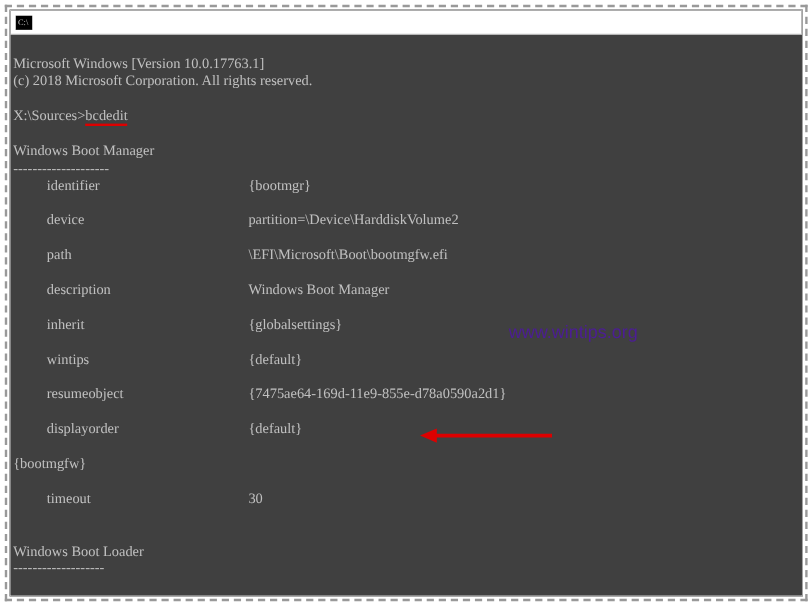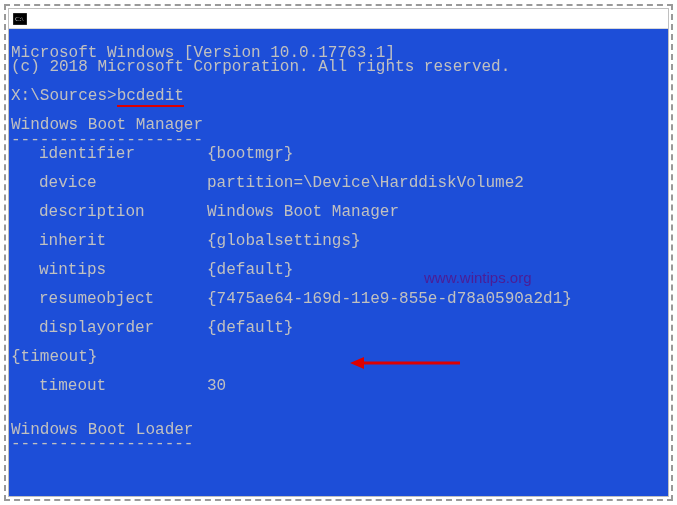--- a/index.html
+++ b/index.html
@@ -37,26 +37,26 @@
       font-family: 'Segoe UI', Tahoma, sans-serif;
       font-size: 11px;
       padding: 0 4px;
       border-bottom: 1px solid #d8d8d8;
     }
     .titlebar .icon {
       margin-right: 6px;
       display: inline-flex;
     }
     .terminal {
-      background: #1d4ed8;
+      background: #404040;
       color: #c0c0c0;
       flex: 1;
       padding: 2px 0 2px 2px;
-      font-family: Liberation Mono, monospace;
-      font-size: 16px;
+      font-family: Liberation Serif, serif;
+      font-size: 12px;
       line-height: 14.5px;
       overflow: hidden;
       white-space: pre;
     }
     .row { display: flex; }
     .key { display: inline-block; width: 168px; margin-left: 28px; }
     .val { display: inline-block; }
     .underline-red {
       border-bottom: 2px solid #d00;
       padding-bottom: 0px;
@@ -94,26 +94,27 @@
     <div class="terminal">
 <span>Microsoft Windows [Version 10.0.17763.1]</span>
 <span>(c) 2018 Microsoft Corporation. All rights reserved.</span>
 
 <span><span>X:\Sources&gt;</span><span class="underline-red">bcdedit</span></span>
 
 <span>Windows Boot Manager</span>
 <span>--------------------</span>
 <span class="row"><span class="key">identifier</span><span class="val">{bootmgr}</span></span>
 <span class="row"><span class="key">device</span><span class="val">partition=\Device\HarddiskVolume2</span></span>
+<span class="row"><span class="key">path</span><span class="val">\EFI\Microsoft\Boot\bootmgfw.efi</span></span>
 <span class="row"><span class="key">description</span><span class="val">Windows Boot Manager</span></span>
 <span class="row"><span class="key">inherit</span><span class="val">{globalsettings}</span></span>
 <span class="row"><span class="key">wintips</span><span class="val">{default}</span></span>
 <span class="row"><span class="key">resumeobject</span><span class="val">{7475ae64-169d-11e9-855e-d78a0590a2d1}</span></span>
 <span class="row"><span class="key">displayorder</span><span class="val">{default}</span></span>
-<span class="row"><span class="val">{timeout}</span></span>
+<span class="row"><span class="val">{bootmgfw}</span></span>
 <span class="row"><span class="key">timeout</span><span class="val">30</span></span>
 
 <span>Windows Boot Loader</span>
 <span>-------------------</span>
 
 
 
 
 
 

